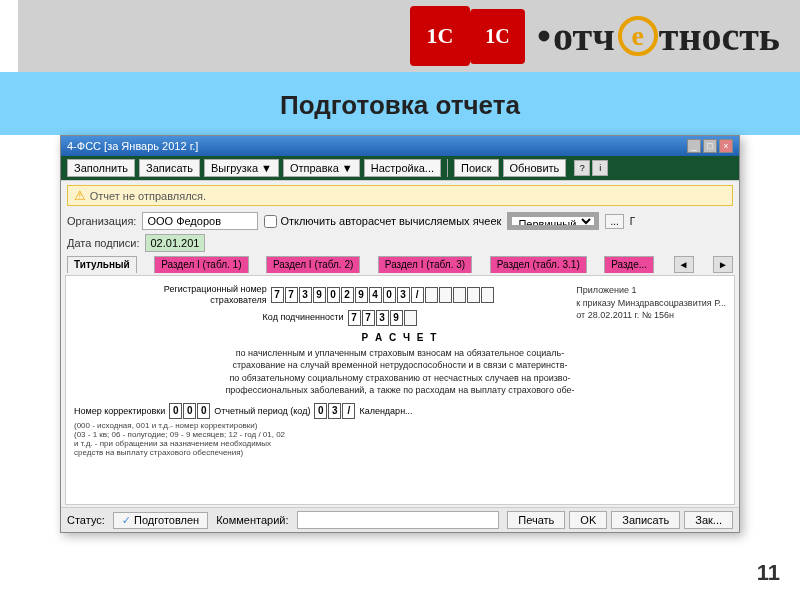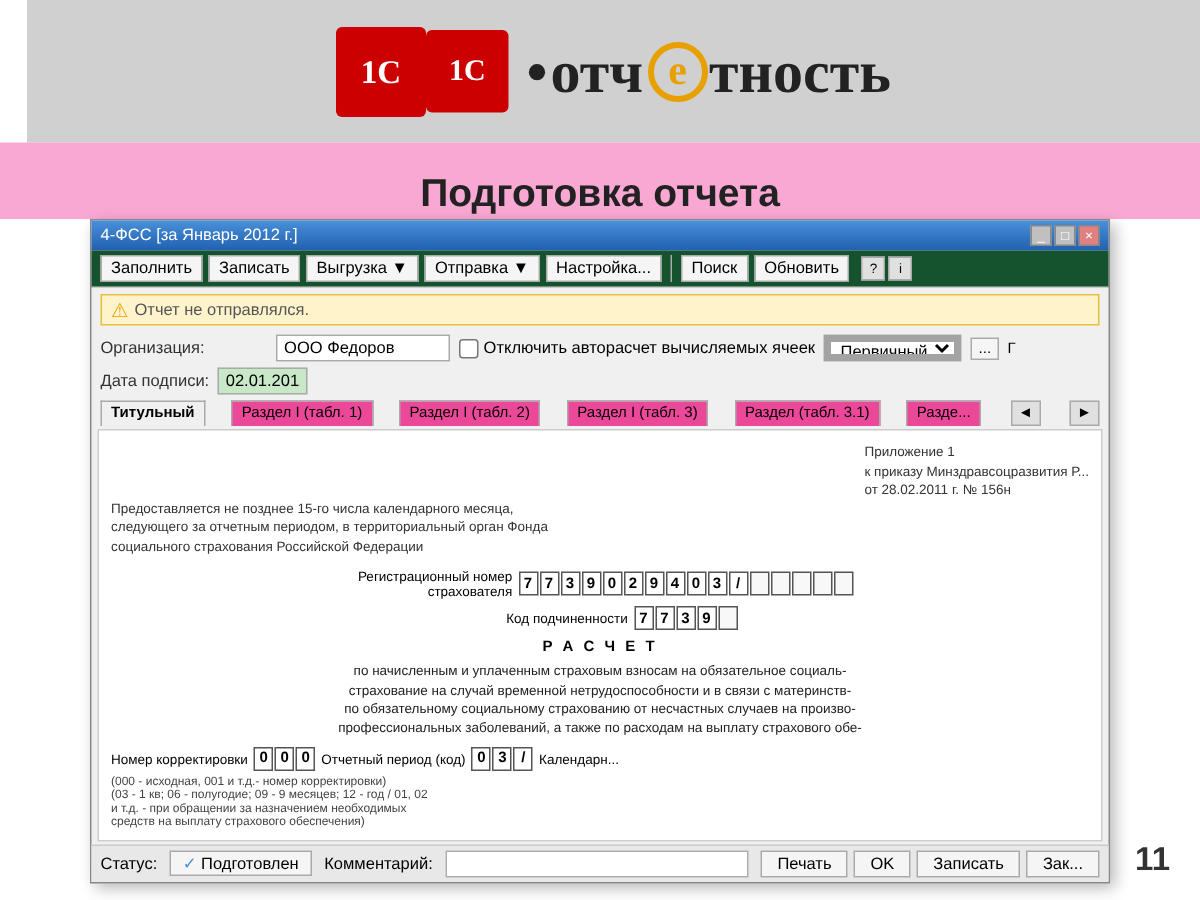--- a/index.html
+++ b/index.html
@@ -8,24 +8,24 @@
       height: 600px;
       background: #ffffff;
       font-family: Arial, sans-serif;
       overflow: hidden;
       position: relative;
     }
 
     
     .header {
       background: #d0d0d0;
-      height: 95px;
-      display: flex;
-      align-items: center;
-      justify-content: center;
+      height: 72px;
+      display: flex;
+      align-items: center;
+      justify-content: flex-end;
       padding: 0 20px;
       margin-left: 18px;
     }
     .logo-left {
       width: 60px;
       height: 60px;
       background: #cc0000;
       border-radius: 4px;
       display: flex;
       align-items: center;
@@ -49,22 +49,22 @@
       justify-content: center;
       color: white;
       font-size: 24px;
       font-weight: bold;
       margin-right: 8px;
     }
 
     
     .page-title-area {
       text-align: center;
-      padding: 18px 0 2px 0;
-      background: #f9a8d4;
+      padding: 18px 0 14px 0;
+      background: #7dd3fc;
     }
     .page-title {
       font-size: 26px;
       font-weight: bold;
       color: #222;
     }
 
     
     .main-content {
       padding: 0 60px;
@@ -165,21 +165,20 @@
       padding: 1px 4px;
       font-size: 11px;
       height: 18px;
     }
     .form-input.date {
       width: 60px;
       background: #c8e8c8;
     }
     .form-input.org {
       width: 116px;
-      margin-left: 42px;
     }
     .form-check {
       display: flex;
       align-items: center;
       gap: 3px;
       font-size: 11px;
     }
     .form-select {
       border: 5px solid #a3a3a3;
       background: white;
@@ -447,21 +446,20 @@
     </div>
 
     <div class="doc-area">
 
       <div class="doc-header-right">
         <span style="white-space:pre-line;font-size:9px;">Приложение 1
 к приказу Минздравсоцразвития Р...
 от 28.02.2011 г. № 156н</span>
       </div>
 
-      <div class="doc-intro">Предоставляется не позднее 15-го числа календарного месяца, следующего за отчетным периодом, в территориальный орган Фонда социального страхования Российской Федерации</div>
 
       <div class="reg-row">
         <span class="reg-label">Регистрационный номер страхователя</span>
         <div class="cell-group">
           <div class="cell filled">7</div>
           <div class="cell filled">7</div>
           <div class="cell filled">3</div>
           <div class="cell filled">9</div>
           <div class="cell filled">0</div>
           <div class="cell filled">2</div>

